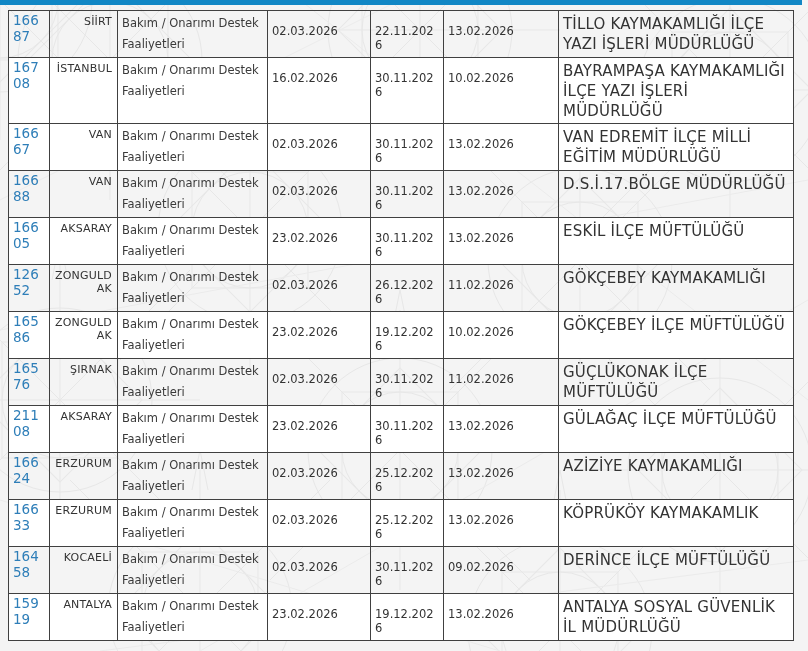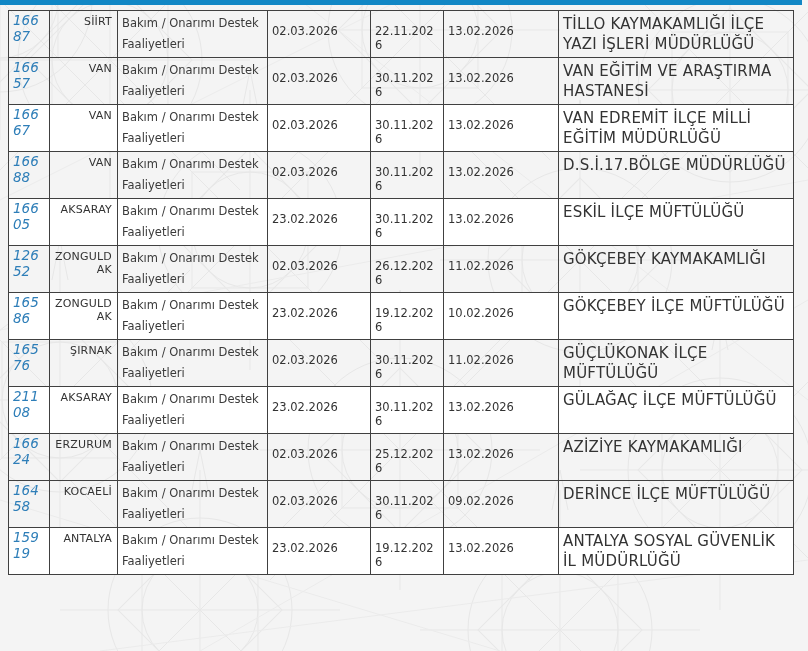--- a/index.html
+++ b/index.html
@@ -29,21 +29,21 @@
   .notice-table td{
     border:1px solid #404040;
     vertical-align:top;
     padding:2px 5px 2px 4px;
     overflow:hidden;
     word-wrap:break-word;
   }
   .notice-table tr{height:42.33px;}
   tr.row-alt{background:transparent;}   
   tr.row-solid{background:#ffffff;}
-  td.c-id{font-size:13.5px;padding-top:1px;font-style:italic;}
+  td.c-id{font-size:13.5px;padding-top:1px;}
   td.c-id a{color:#2e7eb8;text-decoration:none;}
   td.c-city{font-size:11px;padding-top:4px;letter-spacing:.2px;text-align:right;}
   td.c-cat{font-size:11.5px;line-height:21px;color:#3a3a3a;}
   td.c-date{font-size:11.5px;padding-top:13px;}
   td.c-inst{font-size:15px;line-height:20px;padding-top:3px;letter-spacing:.2px;}
 </style>
 </head>
 <body>
 
 <svg class="bg-watermark" aria-hidden="true" width="808" height="651" viewBox="0 0 808 651">
@@ -86,30 +86,30 @@
   <tr class="row-alt">
     <td class="c-id"><a href="#">16687</a></td>
     <td class="c-city">SİİRT</td>
     <td class="c-cat">Bakım / Onarımı Destek Faaliyetleri</td>
     <td class="c-date">02.03.2026</td>
     <td class="c-date">22.11.2026</td>
     <td class="c-date">13.02.2026</td>
     <td class="c-inst">TİLLO KAYMAKAMLIĞI İLÇE YAZI İŞLERİ MÜDÜRLÜĞÜ</td>
   </tr>
 
-
-  <tr class="row-alt">
-    <td class="c-id"><a href="#">16657</a></td>
-    <td class="c-city">VAN</td>
-    <td class="c-cat">Bakım / Onarımı Destek Faaliyetleri</td>
-    <td class="c-date">02.03.2026</td>
-    <td class="c-date">30.11.2026</td>
-    <td class="c-date">13.02.2026</td>
-    <td class="c-inst">VAN EĞİTİM VE ARAŞTIRMA HASTANESİ</td>
-  </tr>
+  <tr class="row-solid">
+    <td class="c-id"><a href="#">16708</a></td>
+    <td class="c-city">İSTANBUL</td>
+    <td class="c-cat">Bakım / Onarımı Destek Faaliyetleri</td>
+    <td class="c-date">16.02.2026</td>
+    <td class="c-date">30.11.2026</td>
+    <td class="c-date">10.02.2026</td>
+    <td class="c-inst">BAYRAMPAŞA KAYMAKAMLIĞI İLÇE YAZI İŞLERİ MÜDÜRLÜĞÜ</td>
+  </tr>
+
 
   <tr class="row-solid">
     <td class="c-id"><a href="#">16667</a></td>
     <td class="c-city">VAN</td>
     <td class="c-cat">Bakım / Onarımı Destek Faaliyetleri</td>
     <td class="c-date">02.03.2026</td>
     <td class="c-date">30.11.2026</td>
     <td class="c-date">13.02.2026</td>
     <td class="c-inst">VAN EDREMİT İLÇE MİLLİ EĞİTİM MÜDÜRLÜĞÜ</td>
   </tr>
@@ -177,20 +177,29 @@
   <tr class="row-alt">
     <td class="c-id"><a href="#">16624</a></td>
     <td class="c-city">ERZURUM</td>
     <td class="c-cat">Bakım / Onarımı Destek Faaliyetleri</td>
     <td class="c-date">02.03.2026</td>
     <td class="c-date">25.12.2026</td>
     <td class="c-date">13.02.2026</td>
     <td class="c-inst">AZİZİYE KAYMAKAMLIĞI</td>
   </tr>
 
+  <tr class="row-solid">
+    <td class="c-id"><a href="#">16633</a></td>
+    <td class="c-city">ERZURUM</td>
+    <td class="c-cat">Bakım / Onarımı Destek Faaliyetleri</td>
+    <td class="c-date">02.03.2026</td>
+    <td class="c-date">25.12.2026</td>
+    <td class="c-date">13.02.2026</td>
+    <td class="c-inst">KÖPRÜKÖY KAYMAKAMLIK</td>
+  </tr>
 
   <tr class="row-alt">
     <td class="c-id"><a href="#">16458</a></td>
     <td class="c-city">KOCAELİ</td>
     <td class="c-cat">Bakım / Onarımı Destek Faaliyetleri</td>
     <td class="c-date">02.03.2026</td>
     <td class="c-date">30.11.2026</td>
     <td class="c-date">09.02.2026</td>
     <td class="c-inst">DERİNCE İLÇE MÜFTÜLÜĞÜ</td>
   </tr>

